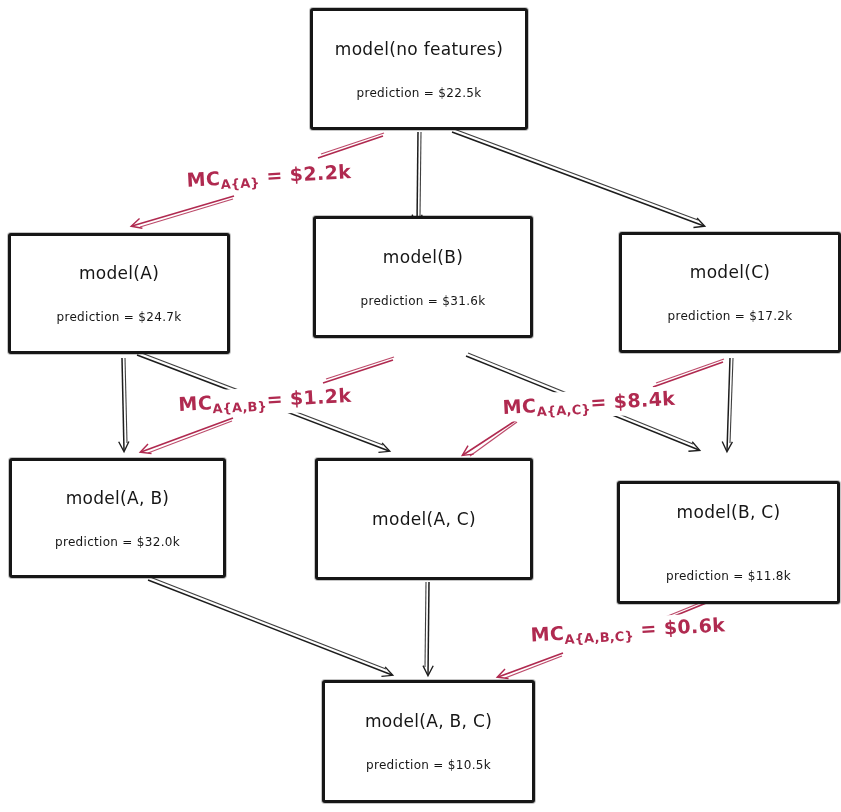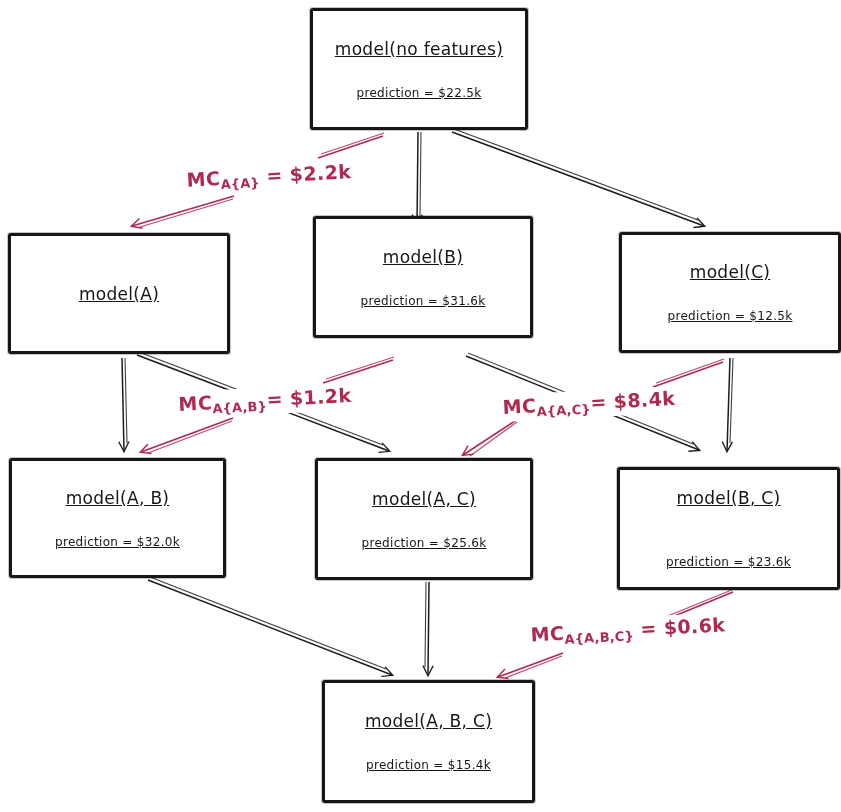--- a/index.html
+++ b/index.html
@@ -18,21 +18,20 @@
   .node{
     position:absolute;
     background:#fff;
     border:3px solid #161616;
     border-radius:3px;
     box-shadow:0 0 0 1px rgba(22,22,22,.25);
     display:flex;flex-direction:column;align-items:center;justify-content:center;
     gap:27px;
     color:#161616;
     text-align:center;
-    text-decoration:underline;
   }
   .node .ttl{font-size:17px;letter-spacing:.3px;}
   .node .pred{font-size:12px;letter-spacing:.3px;}
   .mc-label{
     position:absolute;
     transform:translate(-50%,-50%) rotate(-3deg);
     color:#b02a50;
     font-size:19px;
     font-weight:600;
     letter-spacing:.4px;
@@ -41,21 +40,21 @@
     padding:1px 5px;
   }
   .mc-label sub{font-size:0.68em;vertical-align:-0.32em;letter-spacing:.2px;}
   
   #node-none{left:310px;top:8px;  width:212px;height:116px;}
   #node-a   {left:8px;  top:233px;width:216px;height:115px;}
   #node-b   {left:313px;top:216px;width:214px;height:116px;}
   #node-c   {left:619px;top:232px;width:216px;height:115px;}
   #node-ab  {left:9px; top:458px;width:211px;height:114px;}
   #node-ac  {left:315px;top:458px;width:212px;height:116px;}
-  #node-bc  {left:617px;top:467px;width:217px;height:117px;gap:47px;}
+  #node-bc  {left:617px;top:481px;width:217px;height:117px;gap:47px;}
   #node-abc {left:322px;top:680px;width:207px;height:117px;text-align:center;}
   
   #mc1{left:269px;top:177px;}
   #mc2{left:265px;top:401px;}
   #mc3{left:589px;top:404px;}
   #mc4{left:628px;top:631px;}
 </style>
 </head>
 <body>
 
@@ -129,44 +128,44 @@
       <line class="echo" x1="562" y1="656" x2="505" y2="678"></line>
     </g>
   </svg>
 
   <div class="node" id="node-none">
     <div class="ttl">model(no features)</div>
     <div class="pred">prediction = $22.5k</div>
   </div>
   <div class="node" id="node-a">
     <div class="ttl">model(A)</div>
+    <div class="pred">prediction = $24.7k</div>
   </div>
   <div class="node" id="node-b">
     <div class="ttl">model(B)</div>
     <div class="pred">prediction = $31.6k</div>
   </div>
   <div class="node" id="node-c">
     <div class="ttl">model(C)</div>
-    <div class="pred">prediction = $12.5k</div>
+    <div class="pred">prediction = $17.2k</div>
   </div>
   <div class="node" id="node-ab">
     <div class="ttl">model(A, B)</div>
     <div class="pred">prediction = $32.0k</div>
   </div>
   <div class="node" id="node-ac">
     <div class="ttl">model(A, C)</div>
-    <div class="pred">prediction = $25.6k</div>
   </div>
   <div class="node" id="node-bc">
     <div class="ttl">model(B, C)</div>
-    <div class="pred">prediction = $23.6k</div>
+    <div class="pred">prediction = $11.8k</div>
   </div>
   <div class="node" id="node-abc">
     <div class="ttl">model(A, B, C)</div>
-    <div class="pred">prediction = $15.4k</div>
+    <div class="pred">prediction = $10.5k</div>
   </div>
 
   <div class="mc-label" id="mc1"><span>MC</span><sub>A{A}</sub><span> = $2.2k</span></div>
   <div class="mc-label" id="mc2"><span>MC</span><sub>A{A,B}</sub><span>= $1.2k</span></div>
   <div class="mc-label" id="mc3"><span>MC</span><sub>A{A,C}</sub><span>= $8.4k</span></div>
   <div class="mc-label" id="mc4"><span>MC</span><sub>A{A,B,C}</sub><span> = $0.6k</span></div>
 
 </div>
 
 </body></html>

